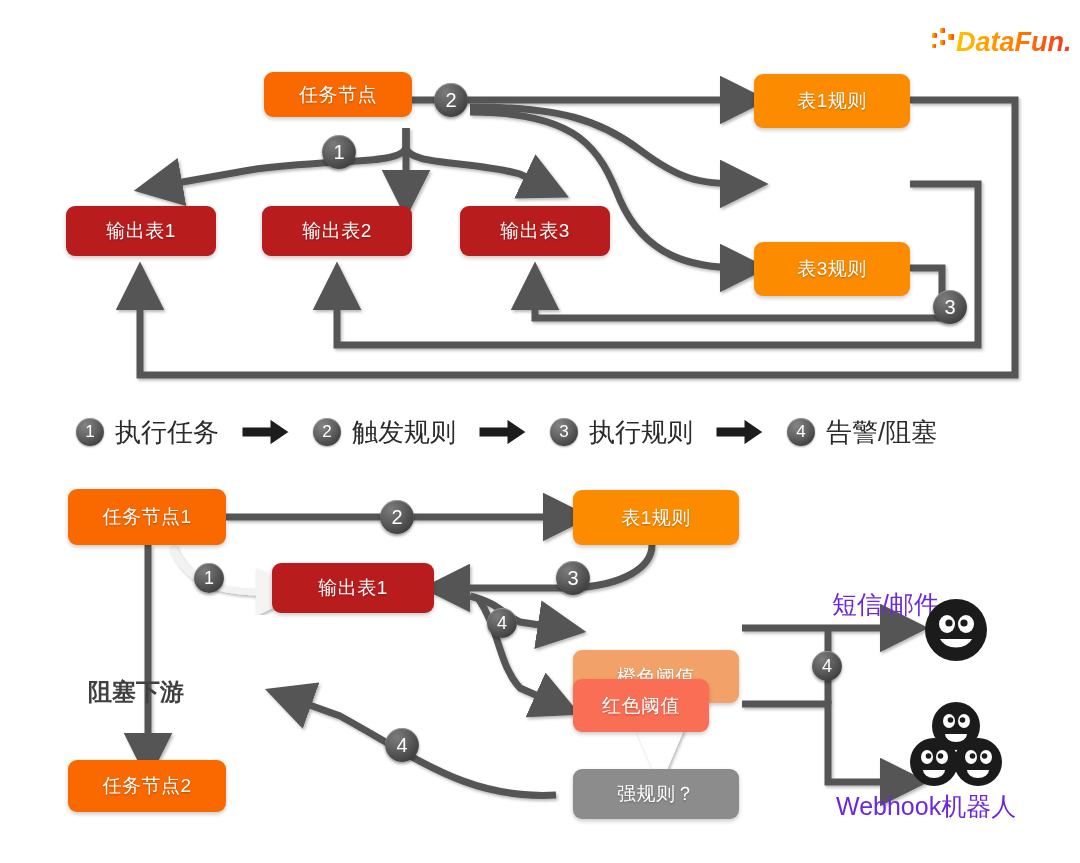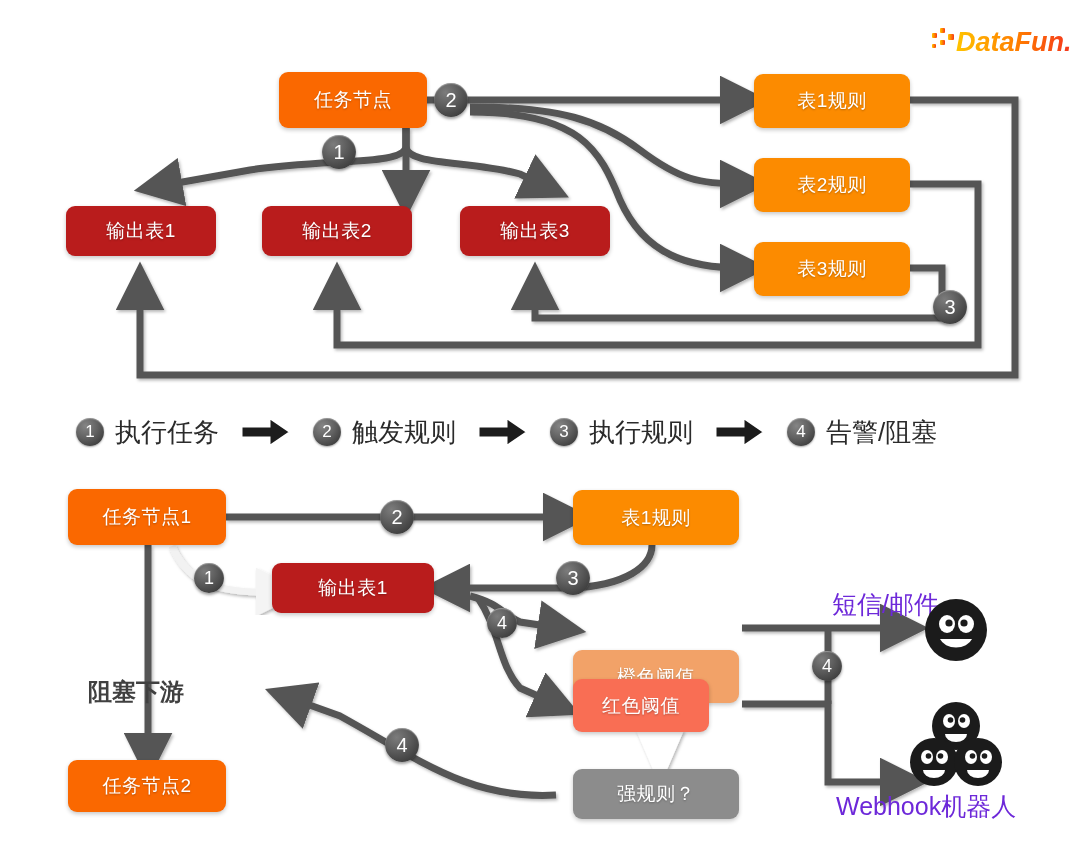--- a/index.html
+++ b/index.html
@@ -120,39 +120,36 @@
 
     <g stroke="#f2f2f2" stroke-width="7" fill="none" filter="url(#sh)">
       <path d="M172,546 C186,578 210,592 262,592 L278,592" marker-end="url(#ahw)"></path>
     </g>
 
     <g filter="url(#sh)">
       <path d="M636,730 L684,730 L660,786 z" fill="#ffffff"></path>
     </g>
   </svg>
 
-  <div class="node n-task" style="left:279px;top:72px;width:148px;height:56px;">
+  <div class="node n-task" style="left:264px;top:72px;width:148px;height:45px;">
     <span>任务节点</span>
   </div>
 
   <div class="node n-out" style="left:66px;top:206px;width:150px;height:50px;">
     <span>输出表1</span>
   </div>
   <div class="node n-out" style="left:262px;top:206px;width:150px;height:50px;">
     <span>输出表2</span>
   </div>
   <div class="node n-out" style="left:460px;top:206px;width:150px;height:50px;">
     <span>输出表3</span>
   </div>
 
   <div class="node n-rule" style="left:754px;top:74px;width:156px;height:54px;">
     <span>表1规则</span>
-  </div>
-  <div class="node n-rule" style="left:754px;top:158px;width:156px;height:54px;">
-    <span>表2规则</span>
   </div>
   <div class="node n-rule" style="left:754px;top:242px;width:156px;height:54px;">
     <span>表3规则</span>
   </div>
 
   <div class="badge" style="left:322px;top:135px;">
     <span>1</span>
   </div>
   <div class="badge" style="left:434px;top:83px;">
     <span>2</span>

